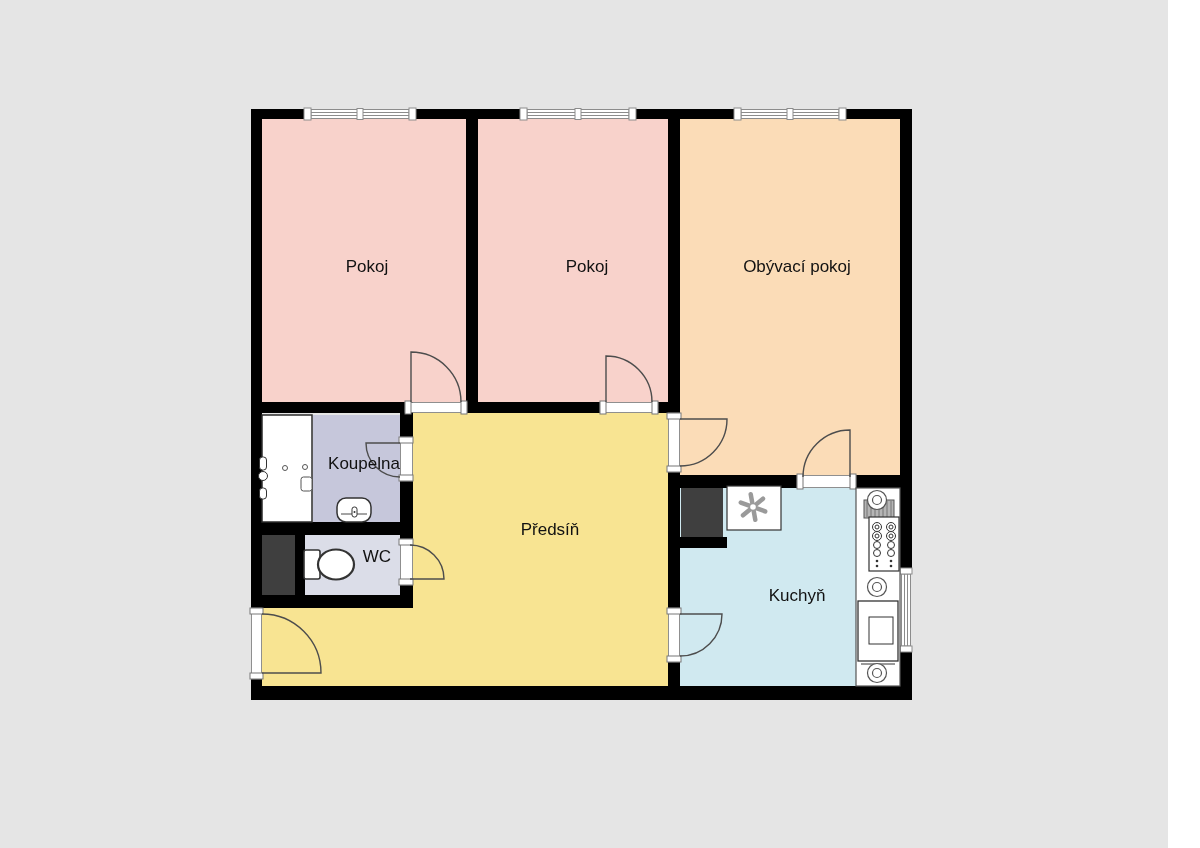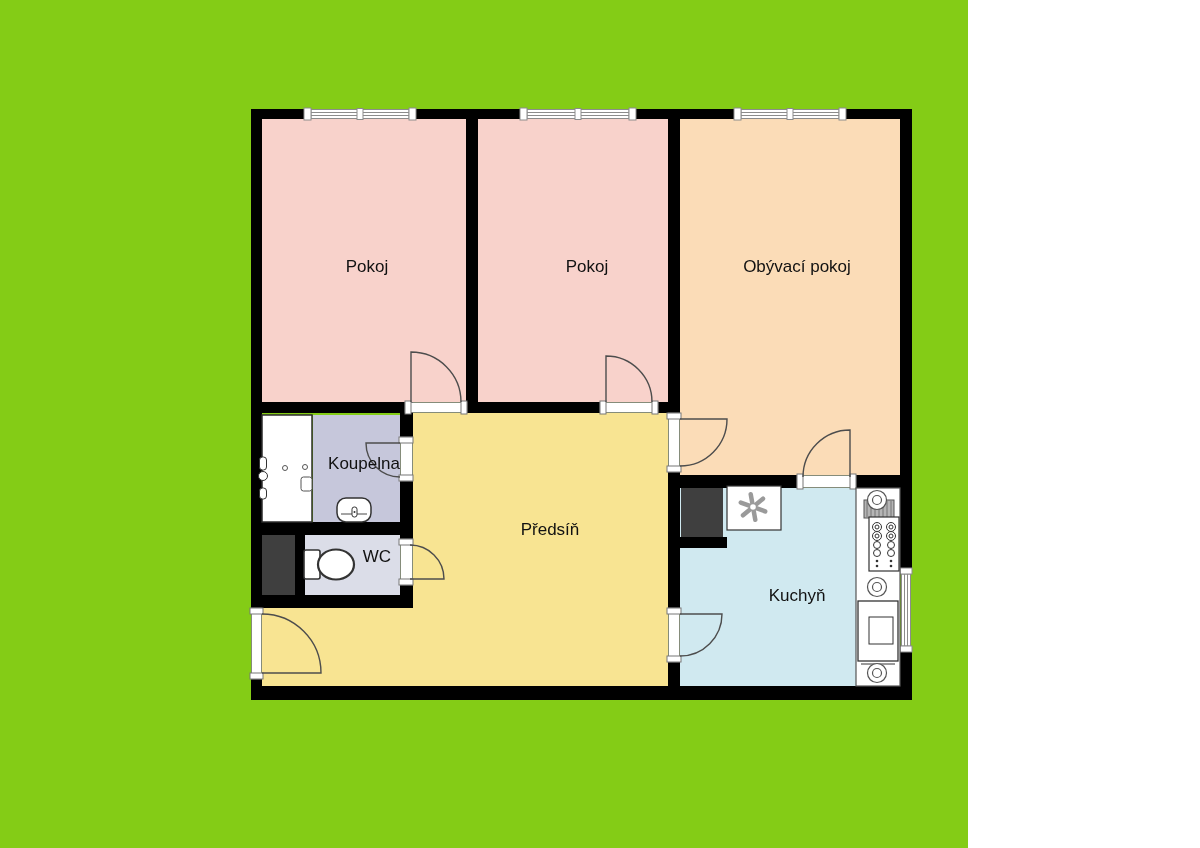--- a/index.html
+++ b/index.html
@@ -1,17 +1,17 @@
 <!DOCTYPE html>
 <html><head>
 <meta charset="utf-8">
 <title>Floor plan</title>
 <style>
   html,body{margin:0;padding:0;background:#ffffff;}
-  .stage{position:relative;width:968px;height:848px;background:#84cc16;overflow:hidden;}
+  .stage{position:relative;width:1168px;height:848px;background:#e5e5e5;overflow:hidden;}
   svg{display:block;position:absolute;left:0;top:0;}
   svg text{font-family:"Liberation Sans","DejaVu Sans",sans-serif;font-size:17px;}
 </style>
 </head>
 <body>
 
 <div class="stage">
 <svg width="1200" height="848" viewBox="0 0 1200 848">
 
   <g>

